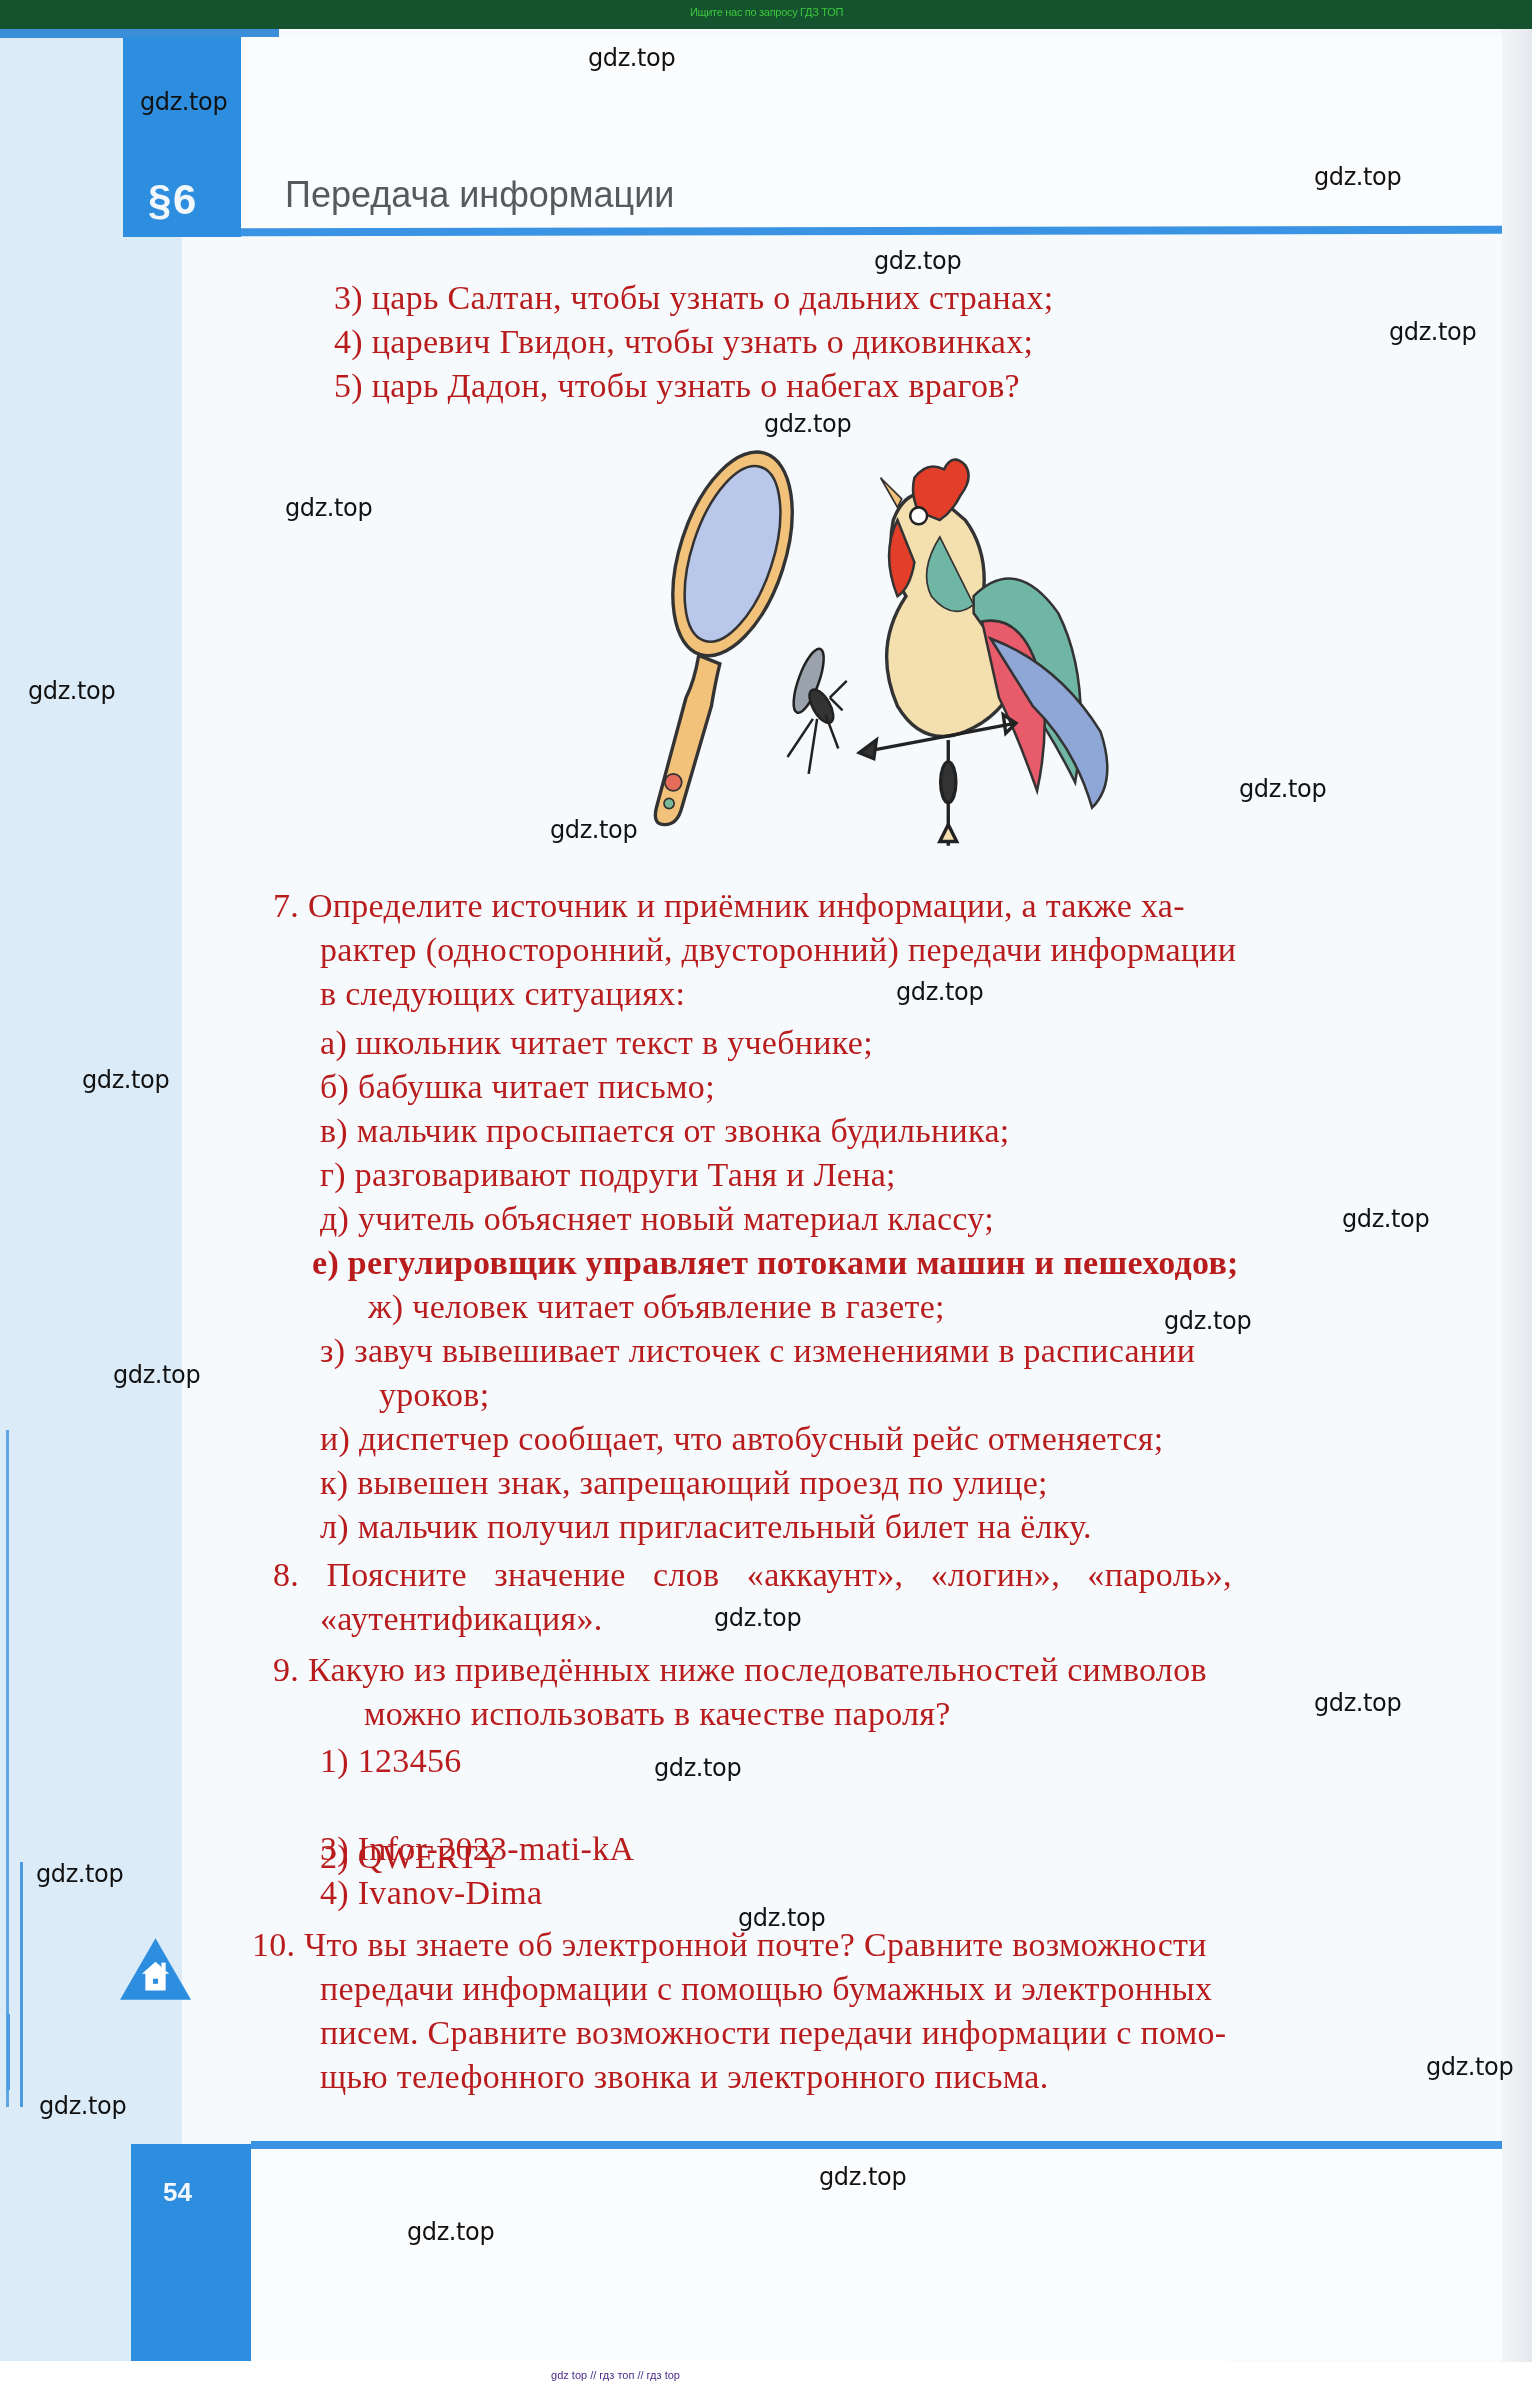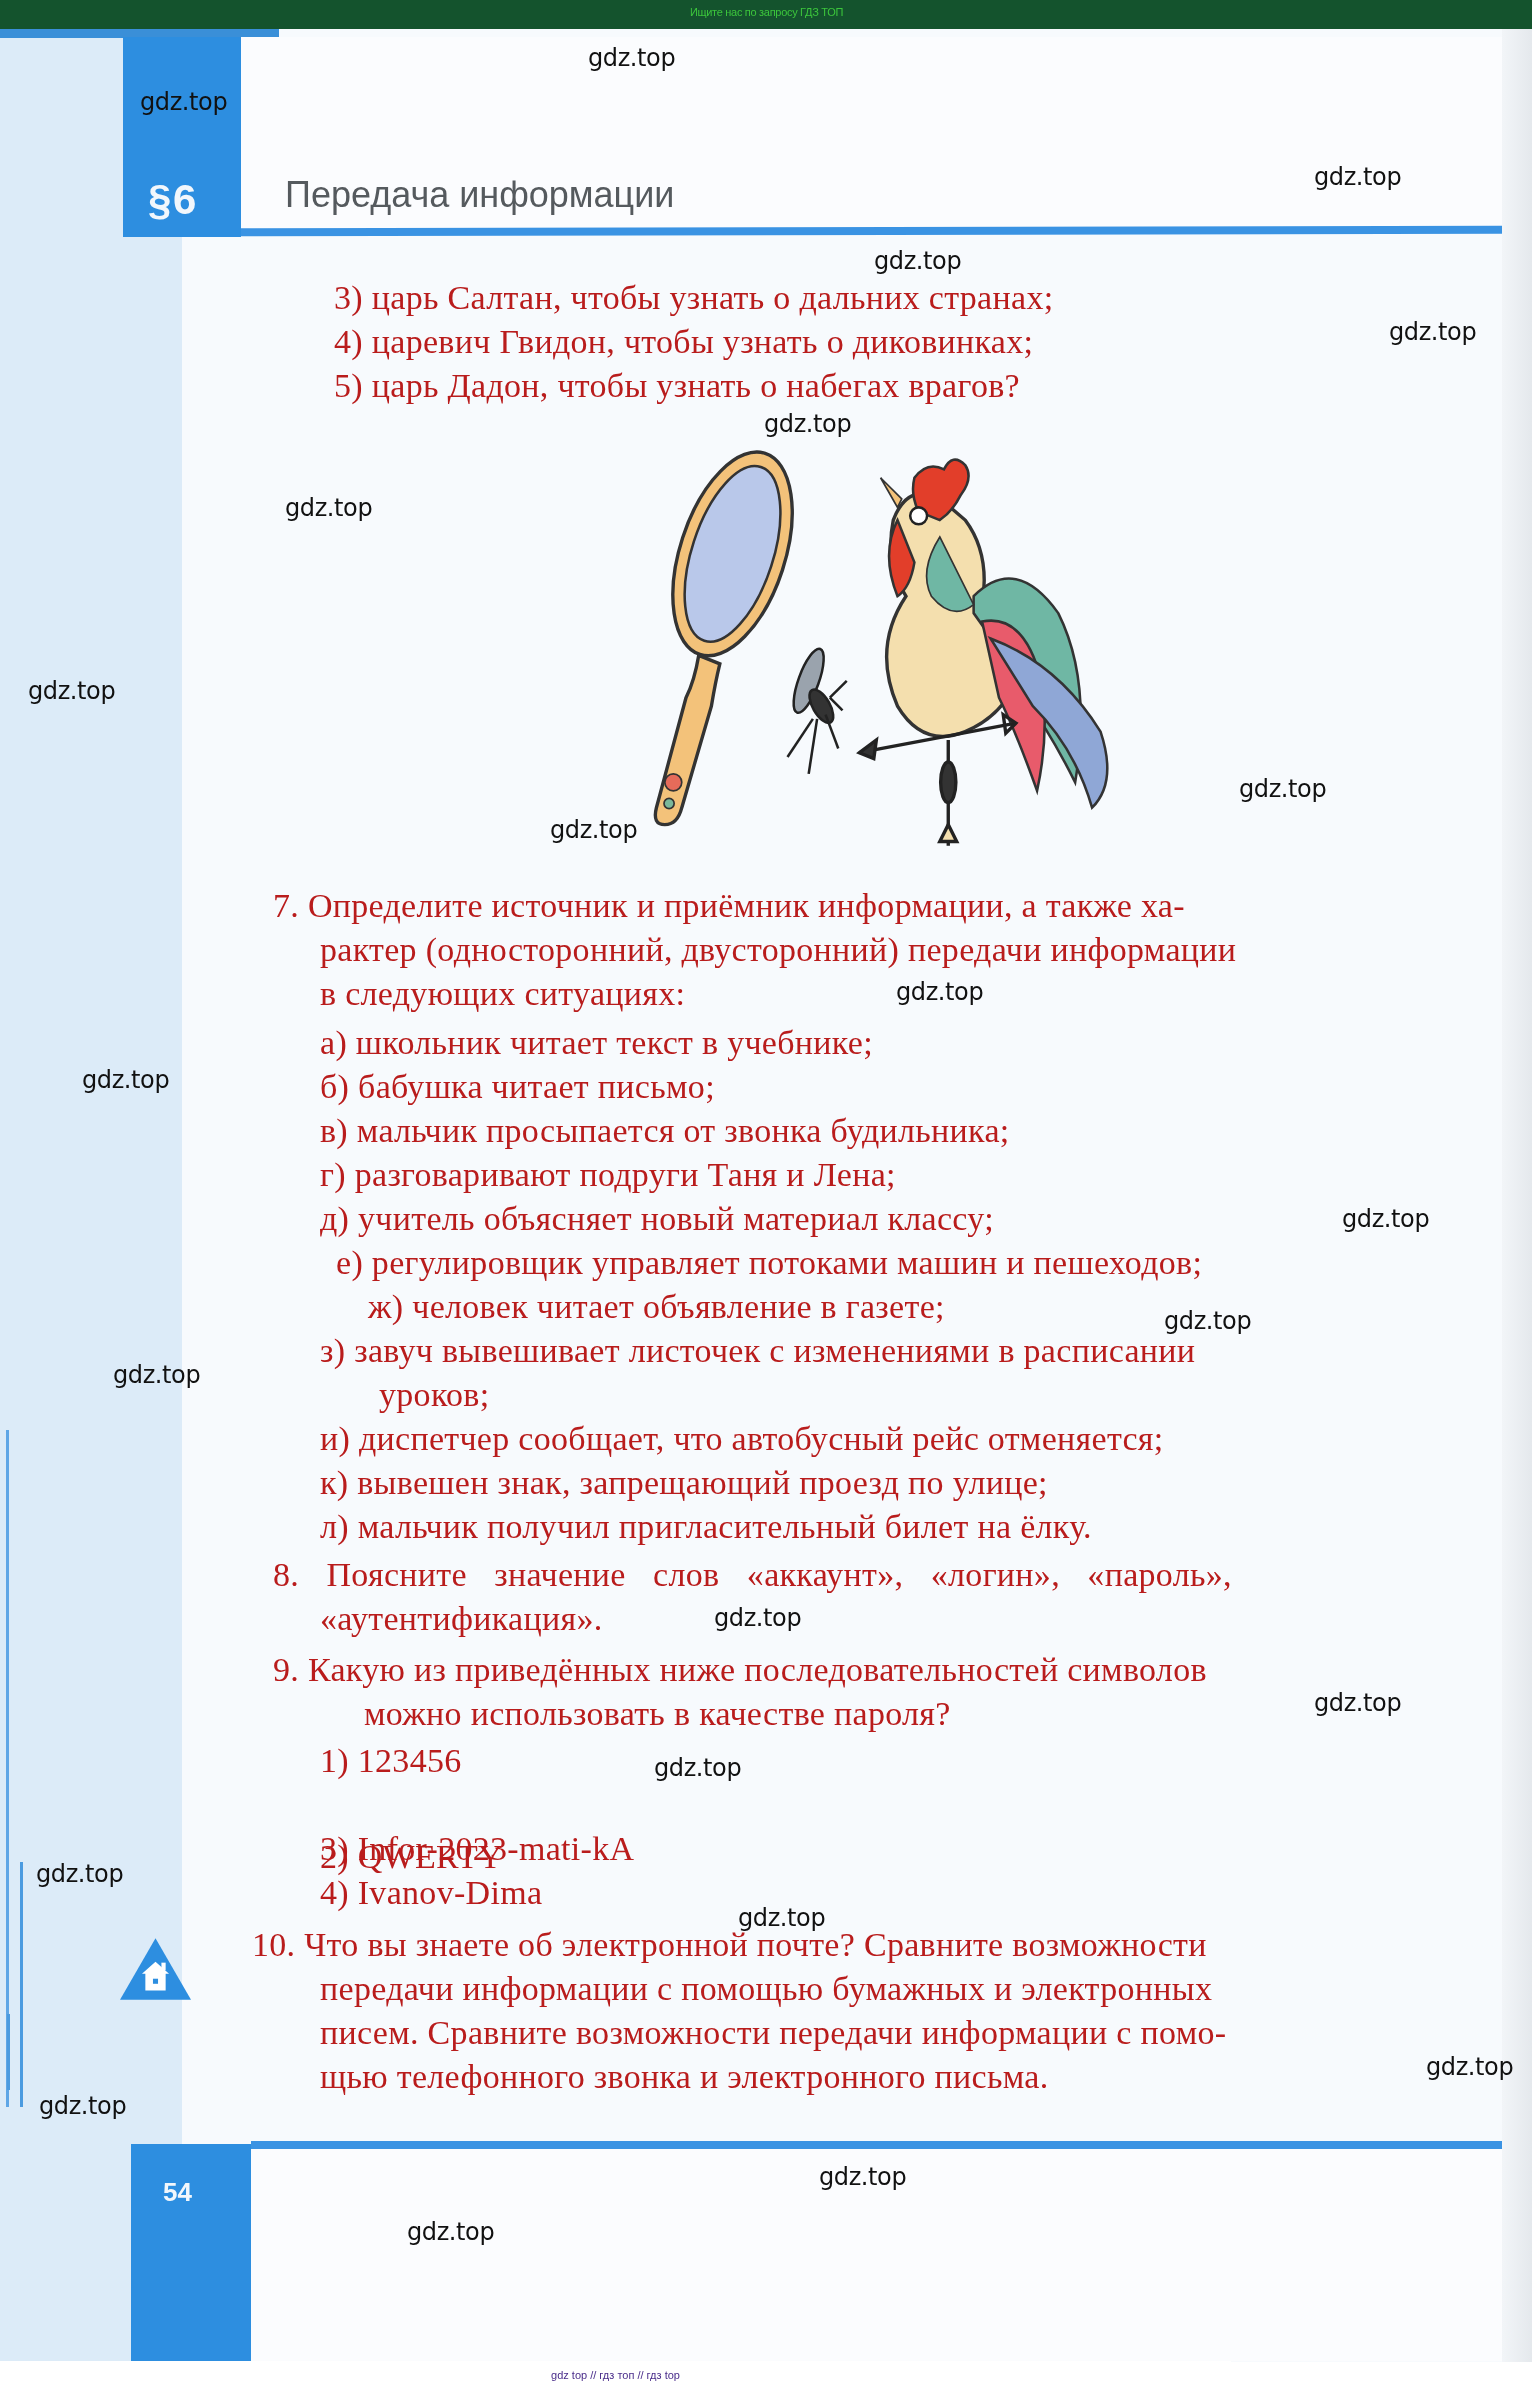--- a/index.html
+++ b/index.html
@@ -113,21 +113,21 @@
 </div>
 <div class="text" style="left:320px; top:975px;">
   <span>в следующих ситуациях:</span>
 </div>
 
 <div class="text" style="left:320px; top:1024px;"><span>а)</span> <span>школьник читает текст в учебнике;</span></div>
 <div class="text" style="left:320px; top:1068px;"><span>б)</span> <span>бабушка читает письмо;</span></div>
 <div class="text" style="left:320px; top:1112px;"><span>в)</span> <span>мальчик просыпается от звонка будильника;</span></div>
 <div class="text" style="left:320px; top:1156px;"><span>г)</span> <span>разговаривают подруги Таня и Лена;</span></div>
 <div class="text" style="left:320px; top:1200px;"><span>д)</span> <span>учитель объясняет новый материал классу;</span></div>
-<div class="text" style="left:336px; top:1244px;"><span>е)</span> <span>регулировщик управляет потоками машин и пешеходов;</span></div>
+<div class="text" style="left:312px; top:1244px;font-weight:bold;"><span>е)</span> <span>регулировщик управляет потоками машин и пешеходов;</span></div>
 <div class="text" style="left:320px; top:1288px;margin-left:48px;"><span>ж)</span> <span>человек читает объявление в газете;</span></div>
 <div class="text" style="left:320px; top:1332px;"><span>з)</span> <span>завуч вывешивает листочек с изменениями в расписании</span></div>
 <div class="text" style="left:379px; top:1376px;"><span>уроков;</span></div>
 <div class="text" style="left:320px; top:1420px;"><span>и)</span> <span>диспетчер сообщает, что автобусный рейс отменяется;</span></div>
 <div class="text" style="left:320px; top:1464px;"><span>к)</span> <span>вывешен знак, запрещающий проезд по улице;</span></div>
 <div class="text" style="left:320px; top:1508px;"><span>л)</span> <span>мальчик получил пригласительный билет на ёлку.</span></div>
 
 <div class="text" style="left:273px; top:1556px; word-spacing:18.6px;">
   <span class="num">8.</span>
   <span>Поясните значение слов «аккаунт», «логин», «пароль»,</span>

